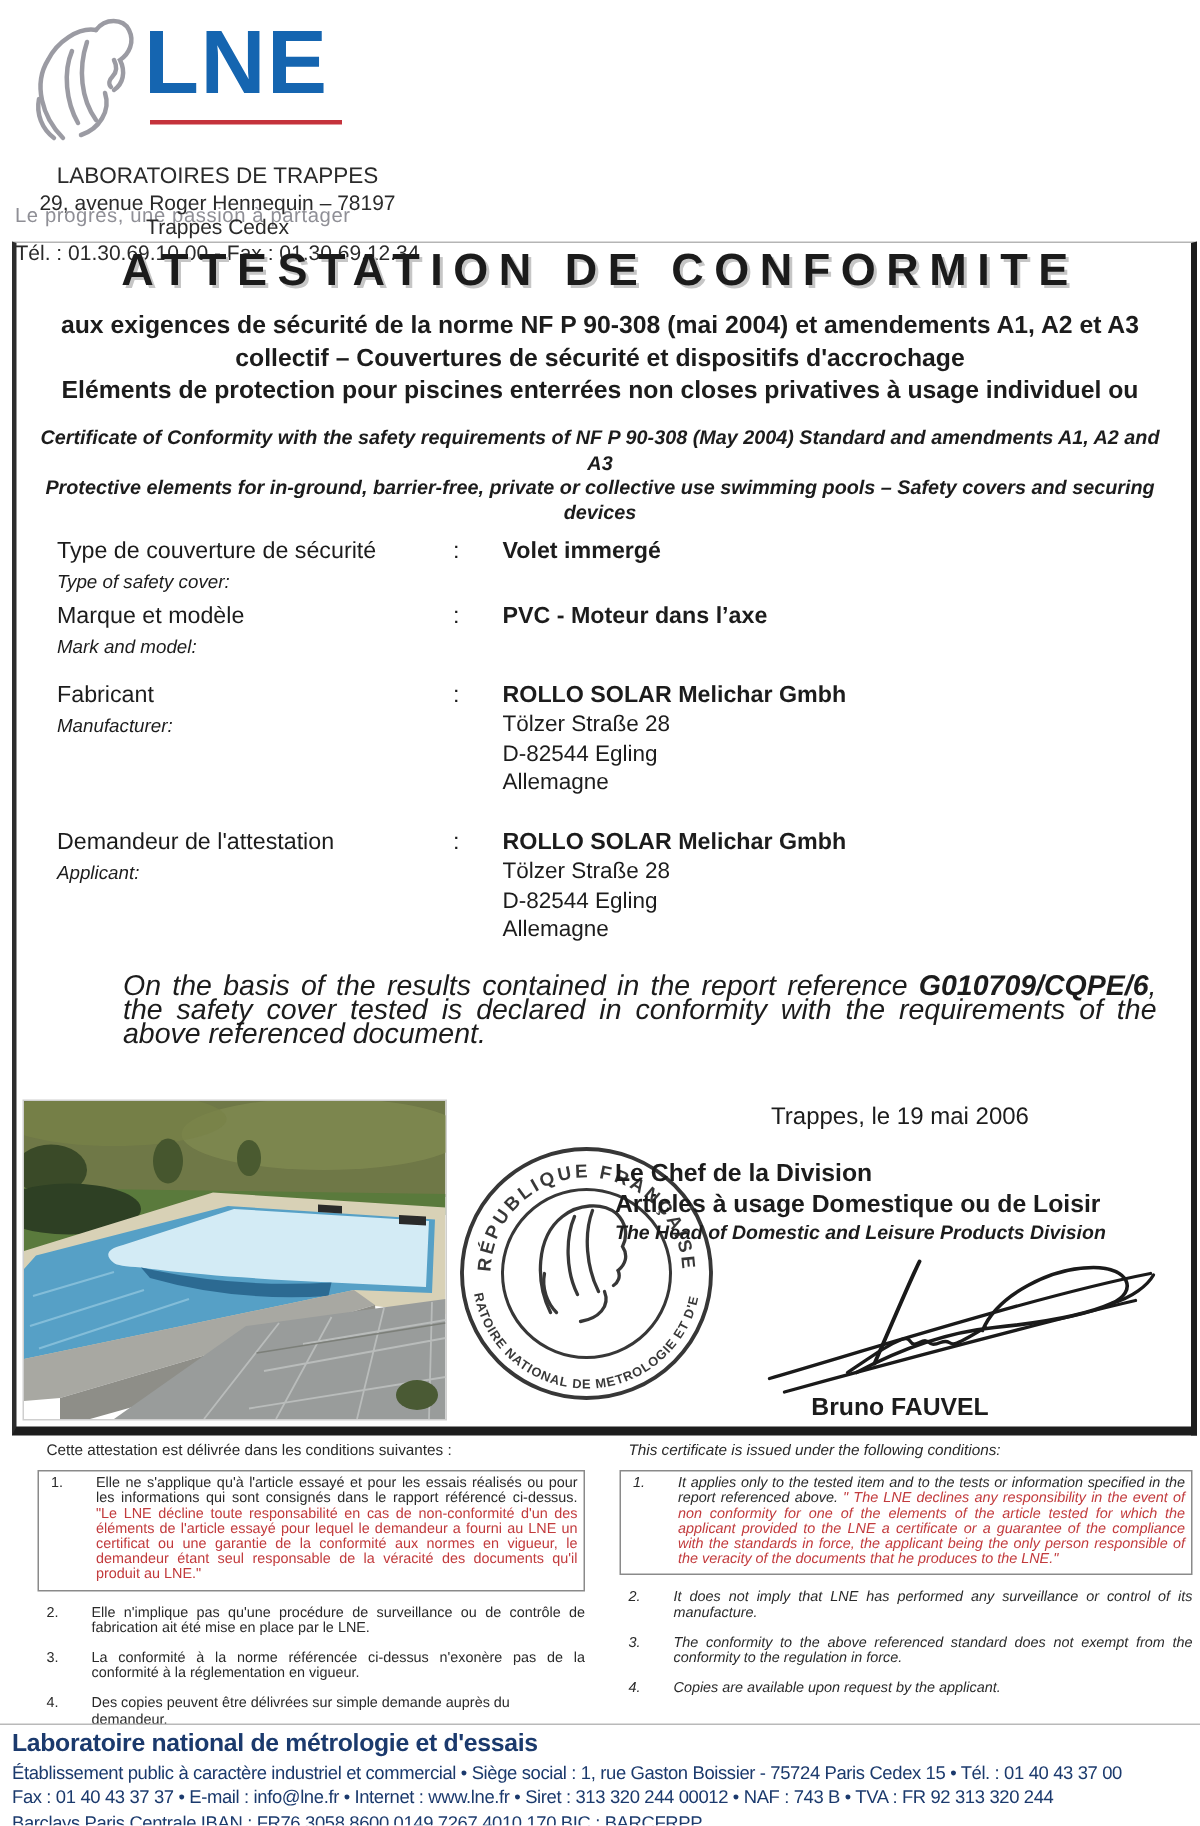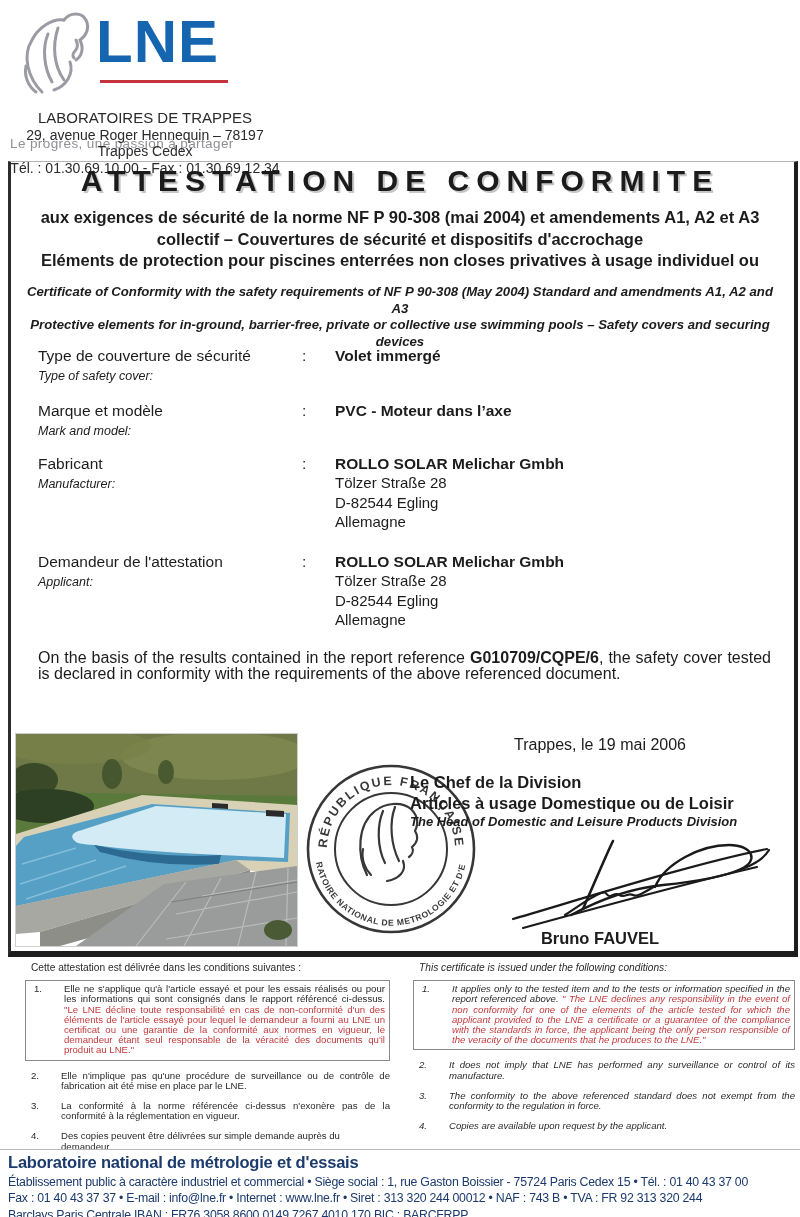--- a/index.html
+++ b/index.html
@@ -28,21 +28,21 @@
   
   .row{left:38px;width:740px;display:grid;grid-template-columns:264px 33px auto;}
   .flabel{font-size:15.5px;}
   .flabel-en{font-size:12.5px;font-style:italic;margin-top:4px;}
   .fcolon{font-size:15.5px;}
   .fvalue{font-size:15.5px;font-weight:bold;}
   .faddr{font-size:15px;font-weight:normal;line-height:19.5px;}
 
   .decl{left:38px;top:647px;width:733px;}
   .decl-fr{font-size:15.5px;line-height:21.5px;text-align:justify;}
-  .decl-en{font-size:16px;line-height:16px;text-align:justify;margin-top:3px;}
+  .decl-en{font-size:19px;line-height:16px;font-style:italic;text-align:justify;margin-top:3px;margin-left:44px;}
   .bold{font-weight:bold;}
 
   .photo{left:15px;top:733px;width:281px;height:212px;border:1px solid #cfcfcf;}
   .date-line{left:460px;top:736px;width:280px;text-align:center;font-size:16px;}
   .chef{left:410px;top:772px;width:384px;text-align:left;}
   .chef-l1,.chef-l2{font-size:16.5px;font-weight:bold;line-height:20.5px;}
   .chef-l3{font-size:13px;font-weight:bold;font-style:italic;margin-top:1px;}
   .signer{left:520px;top:929px;width:160px;text-align:center;font-size:16.5px;font-weight:bold;}
 
   
@@ -95,21 +95,21 @@
   <div class="abs sub-fr">
     <div>aux exigences de sécurité de la norme NF P 90-308 (mai 2004) et amendements A1, A2 et A3</div>
     <div>collectif – Couvertures de sécurité et dispositifs d'accrochage</div>
     <div>Eléments de protection pour piscines enterrées non closes privatives à usage individuel ou</div>
   </div>
   <div class="abs sub-en">
     <div>Certificate of Conformity with the safety requirements of NF P 90-308 (May 2004) Standard and amendments A1, A2 and A3</div>
     <div>Protective elements for in-ground, barrier-free, private or collective use swimming pools – Safety covers and securing devices</div>
   </div>
 
-  <div class="abs row" style="top:347px">
+  <div class="abs row" style="top:359px">
     <div>
         <div class="flabel">Type de couverture de sécurité</div>
          <div class="flabel-en">Type of safety cover:</div>
       </div>
     <div class="fcolon">:</div>
     <div class="fvalue">Volet immergé</div>
   </div>
 
   <div class="abs row" style="top:402px">
     <div>

